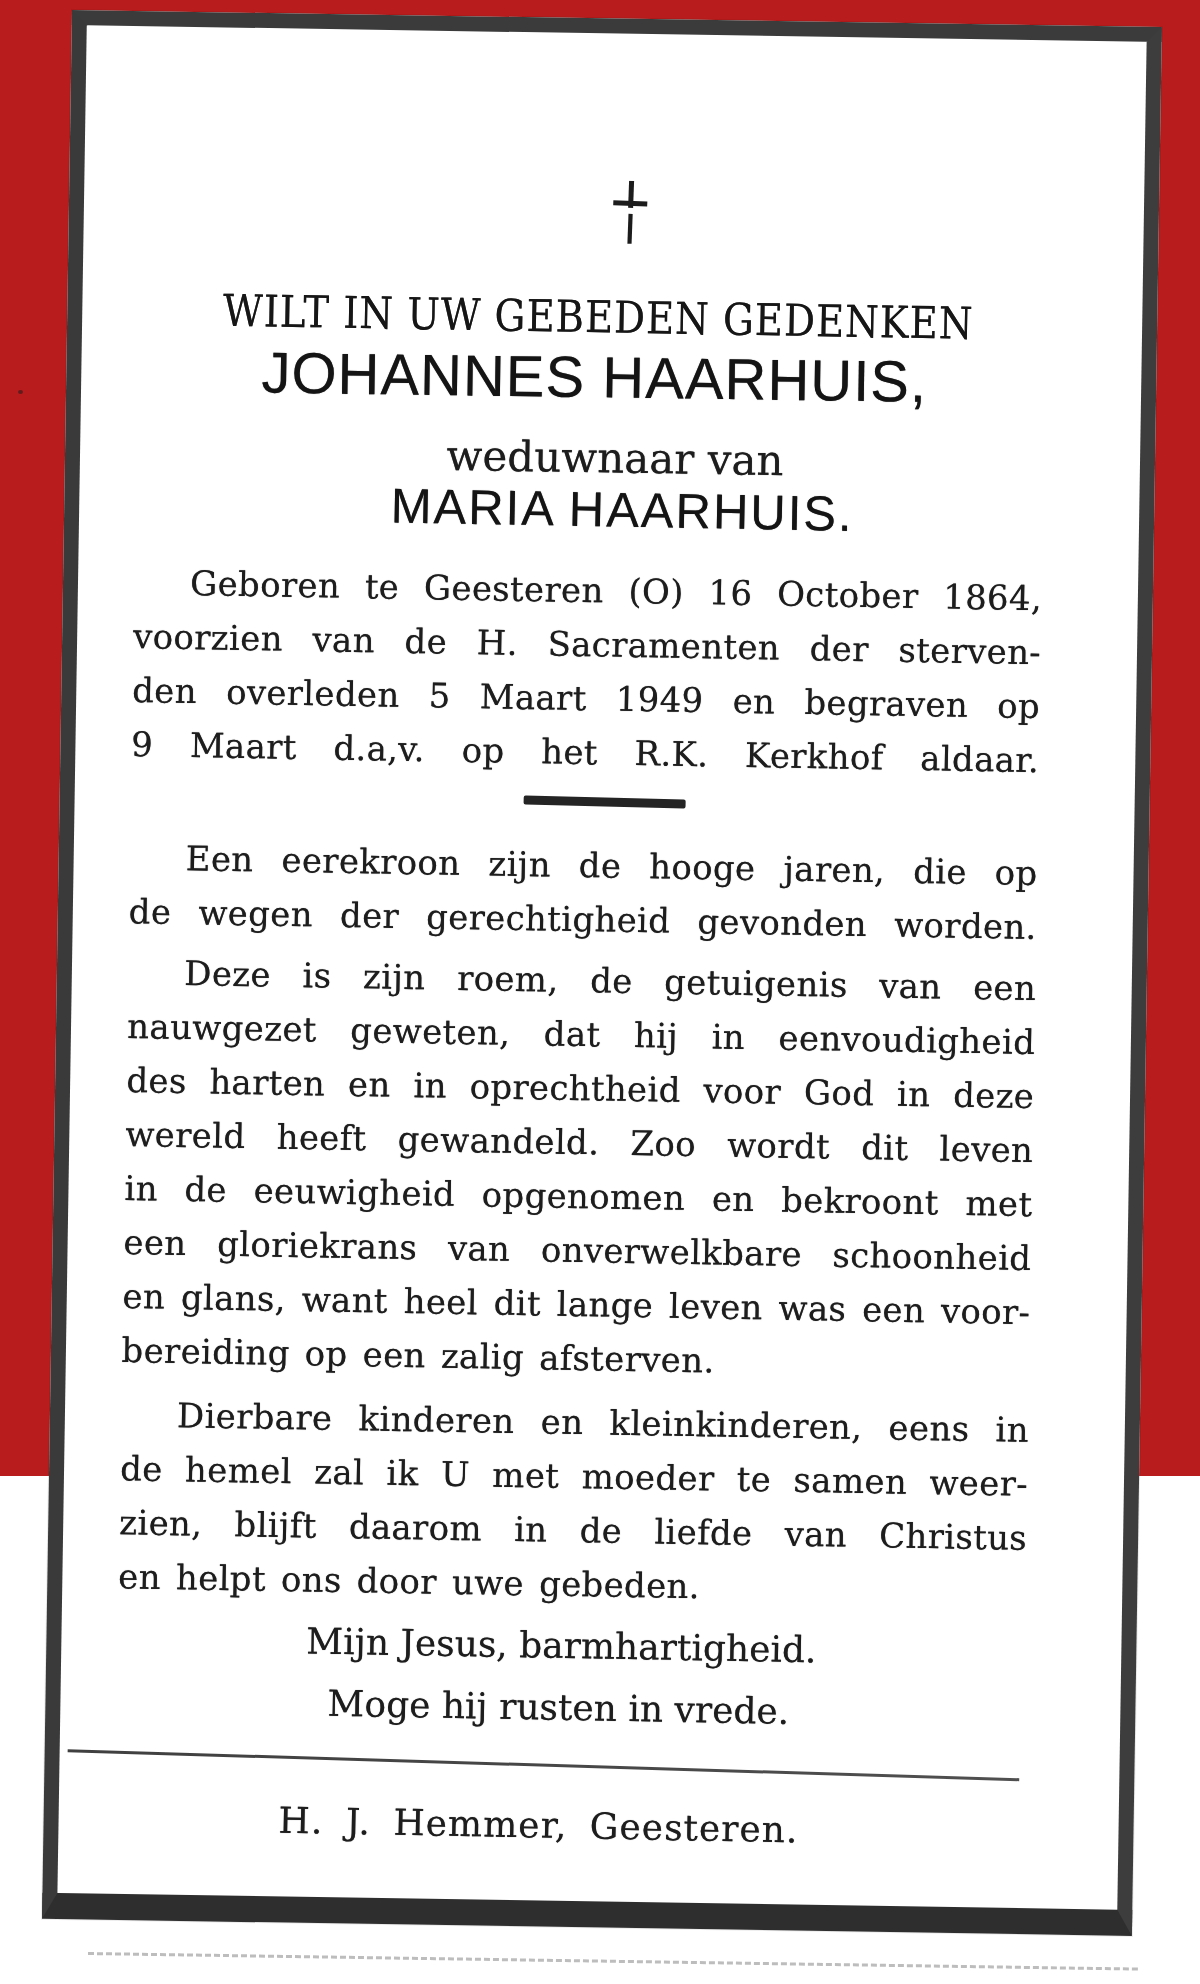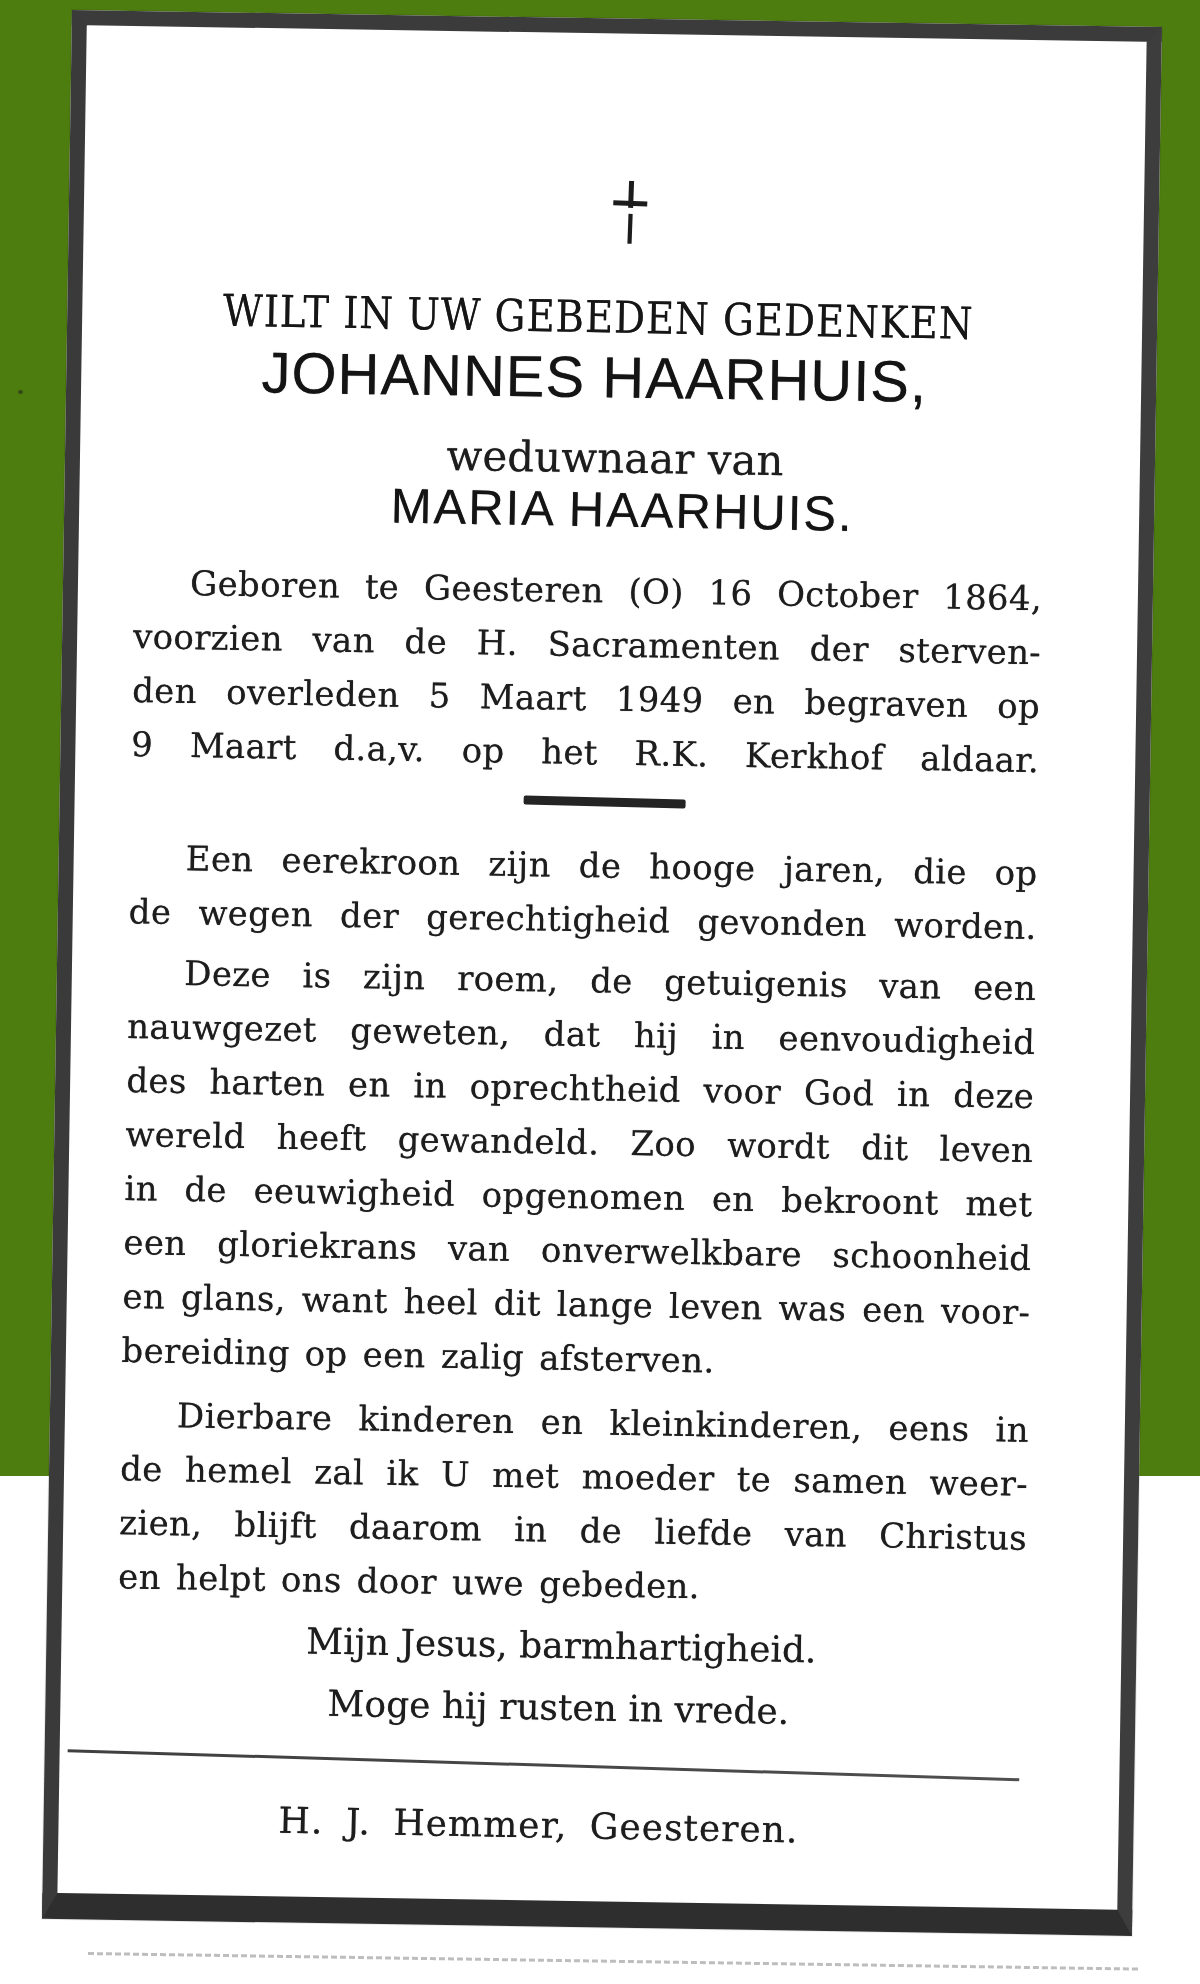--- a/index.html
+++ b/index.html
@@ -8,21 +8,21 @@
     width: 1200px;
     height: 1984px;
     background: #ffffff;
     overflow: hidden;
     font-family: "DejaVu Serif", serif;
   }
   .scan-page {
     position: relative;
     width: 1200px;
     height: 1476px;
-    background: #4d7c0f;
+    background: #b91c1c;
   }
   
   .card {
     position: absolute;
     left: 72px;
     top: 10px;
     width: 1060px;
     height: 1868px;
     background: #ffffff;
     border-style: solid;

